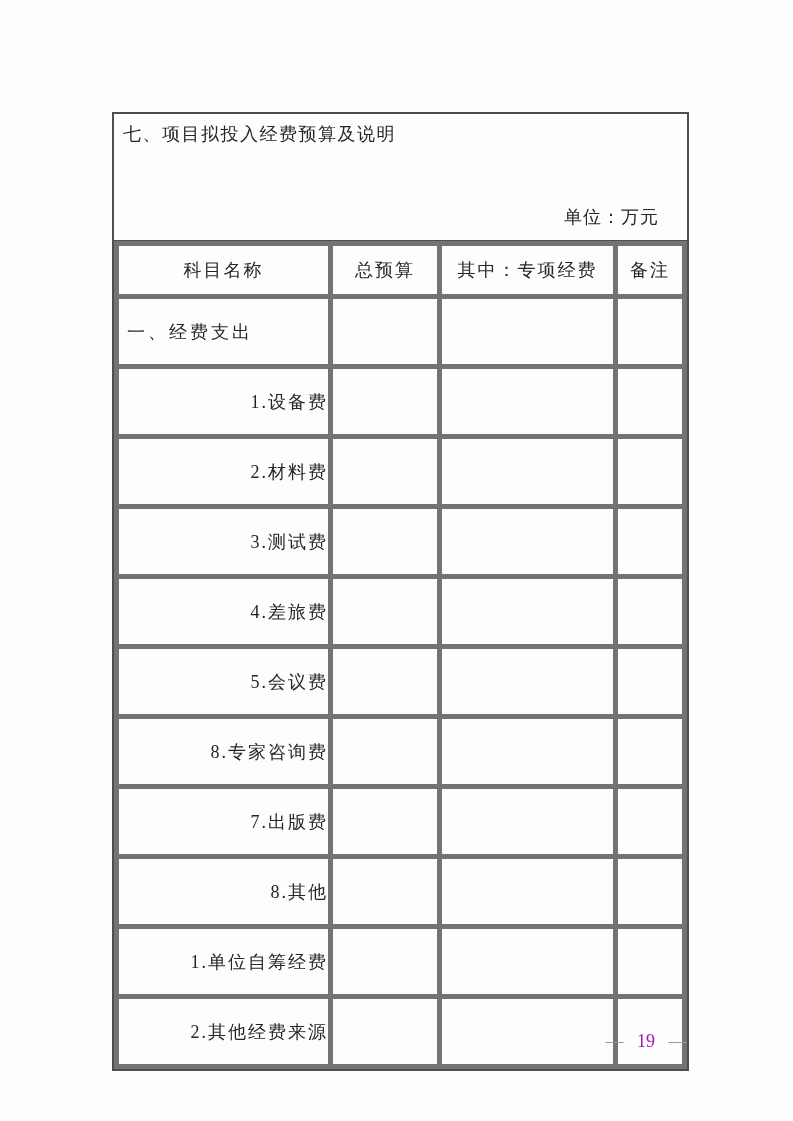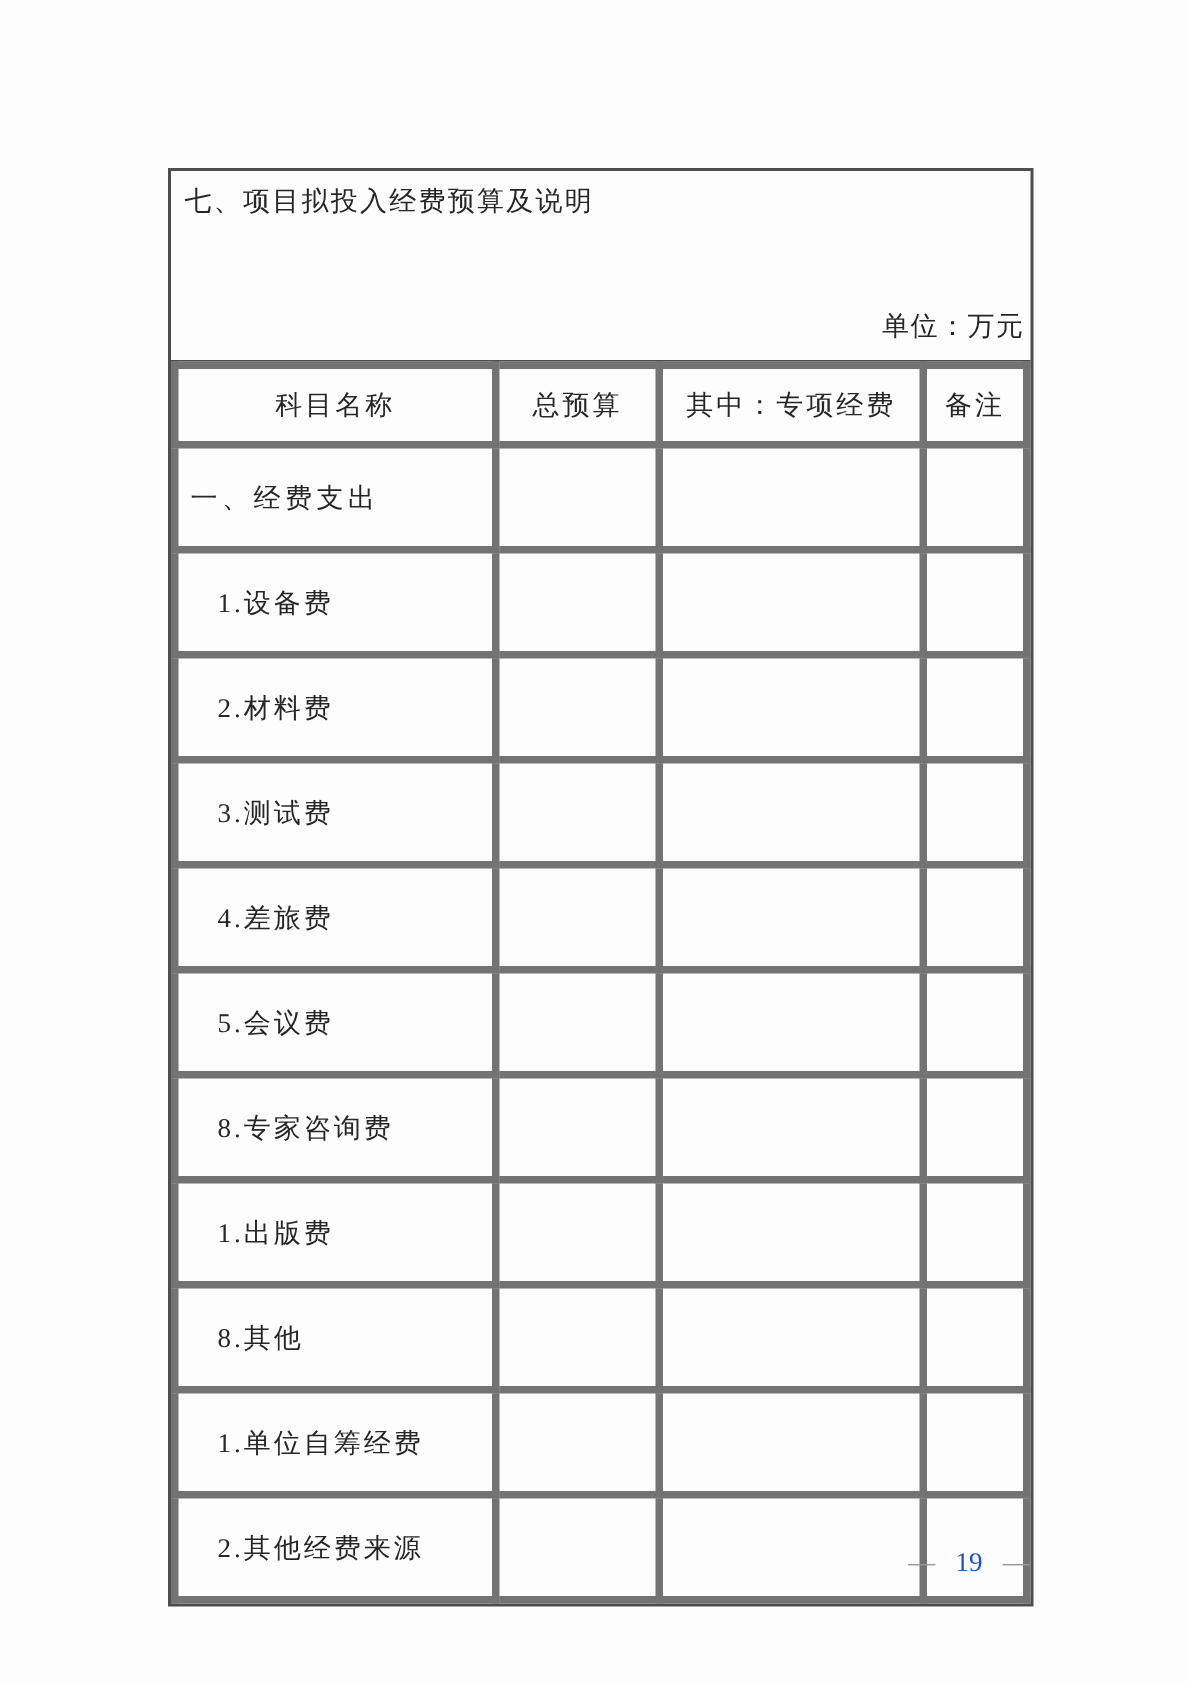--- a/index.html
+++ b/index.html
@@ -31,21 +31,21 @@
     border-bottom: 1px solid #4e4e4e;
   }
   .title-text {
     padding: 8px 0 0 9px;
     font-size: 18px;
     letter-spacing: 1.5px;
     white-space: nowrap;
   }
   .unit-label {
     position: absolute;
-    right: 4px;
+    right: 28px;
     bottom: 11px;
     font-size: 18px;
     letter-spacing: 1px;
   }
   table.grid {
     width: 100%;
     border-collapse: collapse;
     table-layout: fixed;
   }
   table.grid col.c1 { width: 214px; }
@@ -60,32 +60,32 @@
     white-space: nowrap;
   }
   table.grid th {
     height: 53px;
     font-weight: normal;
     letter-spacing: 2px;
     text-align: center;
   }
   table.grid td { height: 70px; }
   td.subject.section { padding-left: 8px;  letter-spacing: 3px; }
-  td.subject.item    { padding-left: 26px; letter-spacing: 2px; }
+  td.subject.item    { padding-left: 26px; letter-spacing: 2px; text-align: right; }
   .page-footer {
     position: absolute;
     left: 576px;
     top: 1031px;
     width: 140px;
     text-align: center;
     font-size: 18px;
     white-space: nowrap;
   }
   .page-footer .dash { color: #979797; letter-spacing: 0; }
-  .page-footer .num  { color: #1d4ed8; margin: 0 9px; }
+  .page-footer .num  { color: #a21caf; margin: 0 9px; }
 </style>
 </head>
 <body>
 
 <div class="page">
 
   <div class="budget-table">
 
     <div class="title-cell">
       <div class="title-text">七、项目拟投入经费预算及说明</div>
@@ -144,21 +144,21 @@
           <td></td>
           <td></td>
         </tr>
         <tr>
           <td class="subject item">8.专家咨询费</td>
           <td></td>
           <td></td>
           <td></td>
         </tr>
         <tr>
-          <td class="subject item">1.出版费</td>
+          <td class="subject item">7.出版费</td>
           <td></td>
           <td></td>
           <td></td>
         </tr>
         <tr>
           <td class="subject item">8.其他</td>
           <td></td>
           <td></td>
           <td></td>
         </tr>

